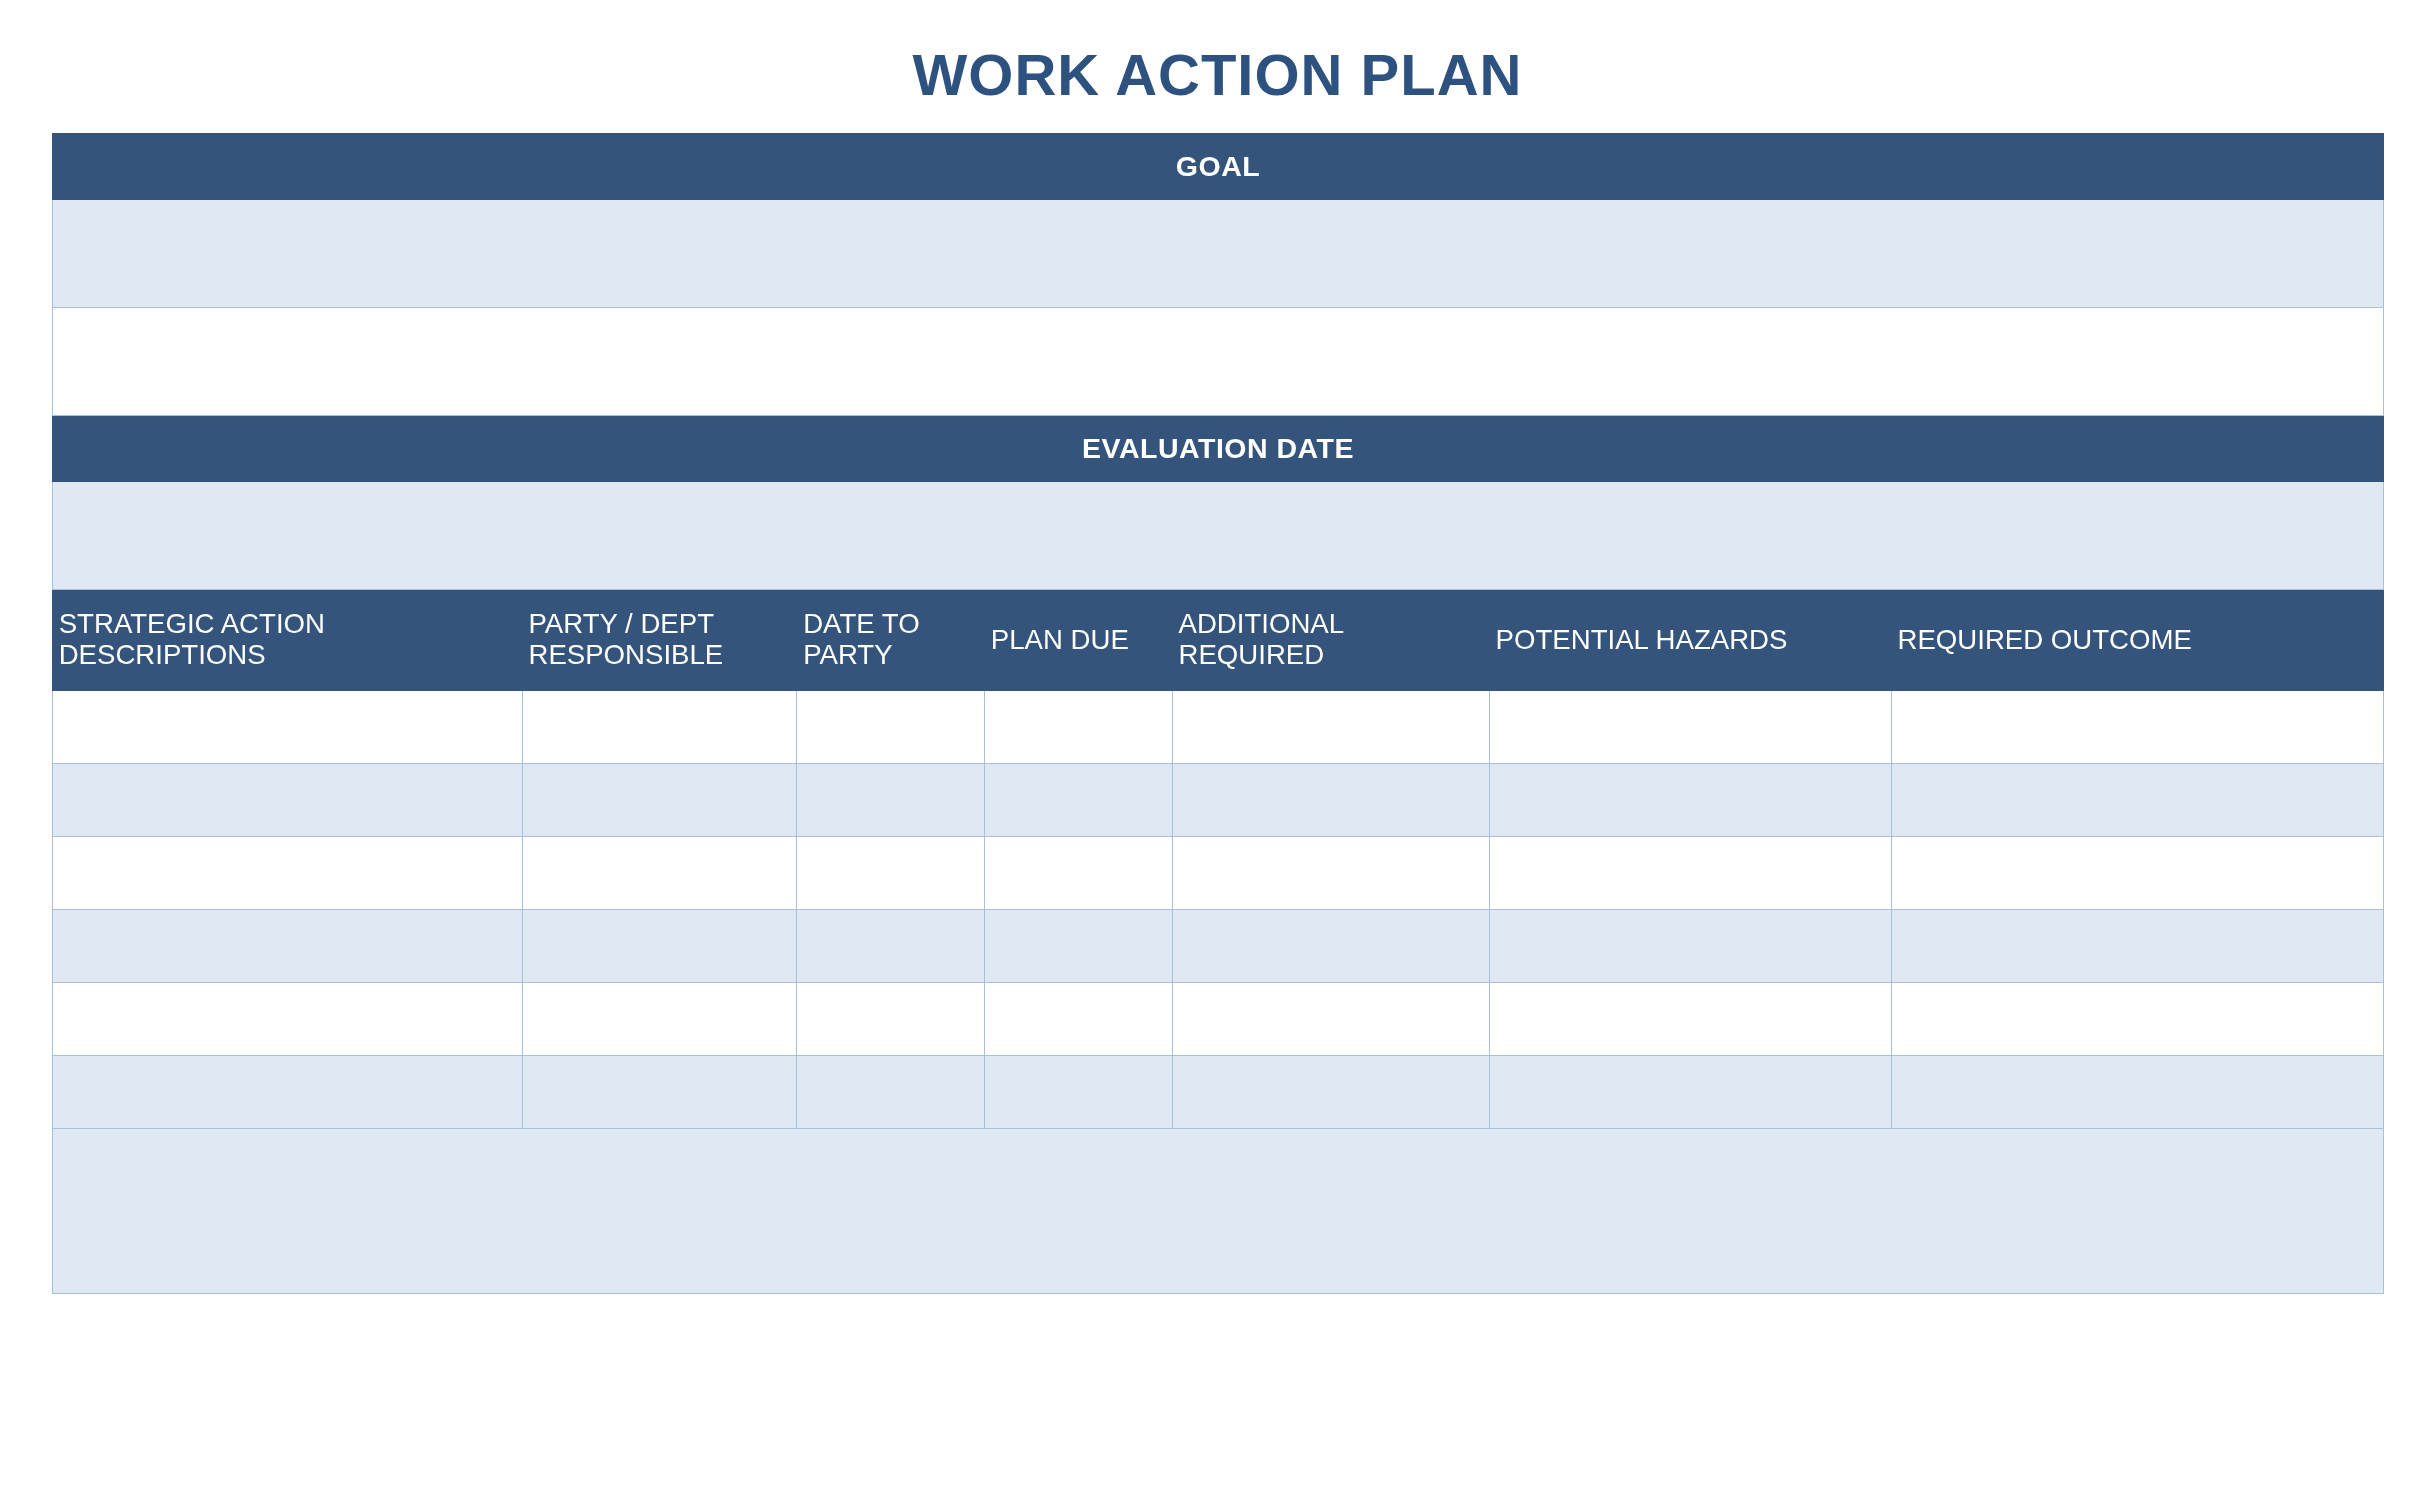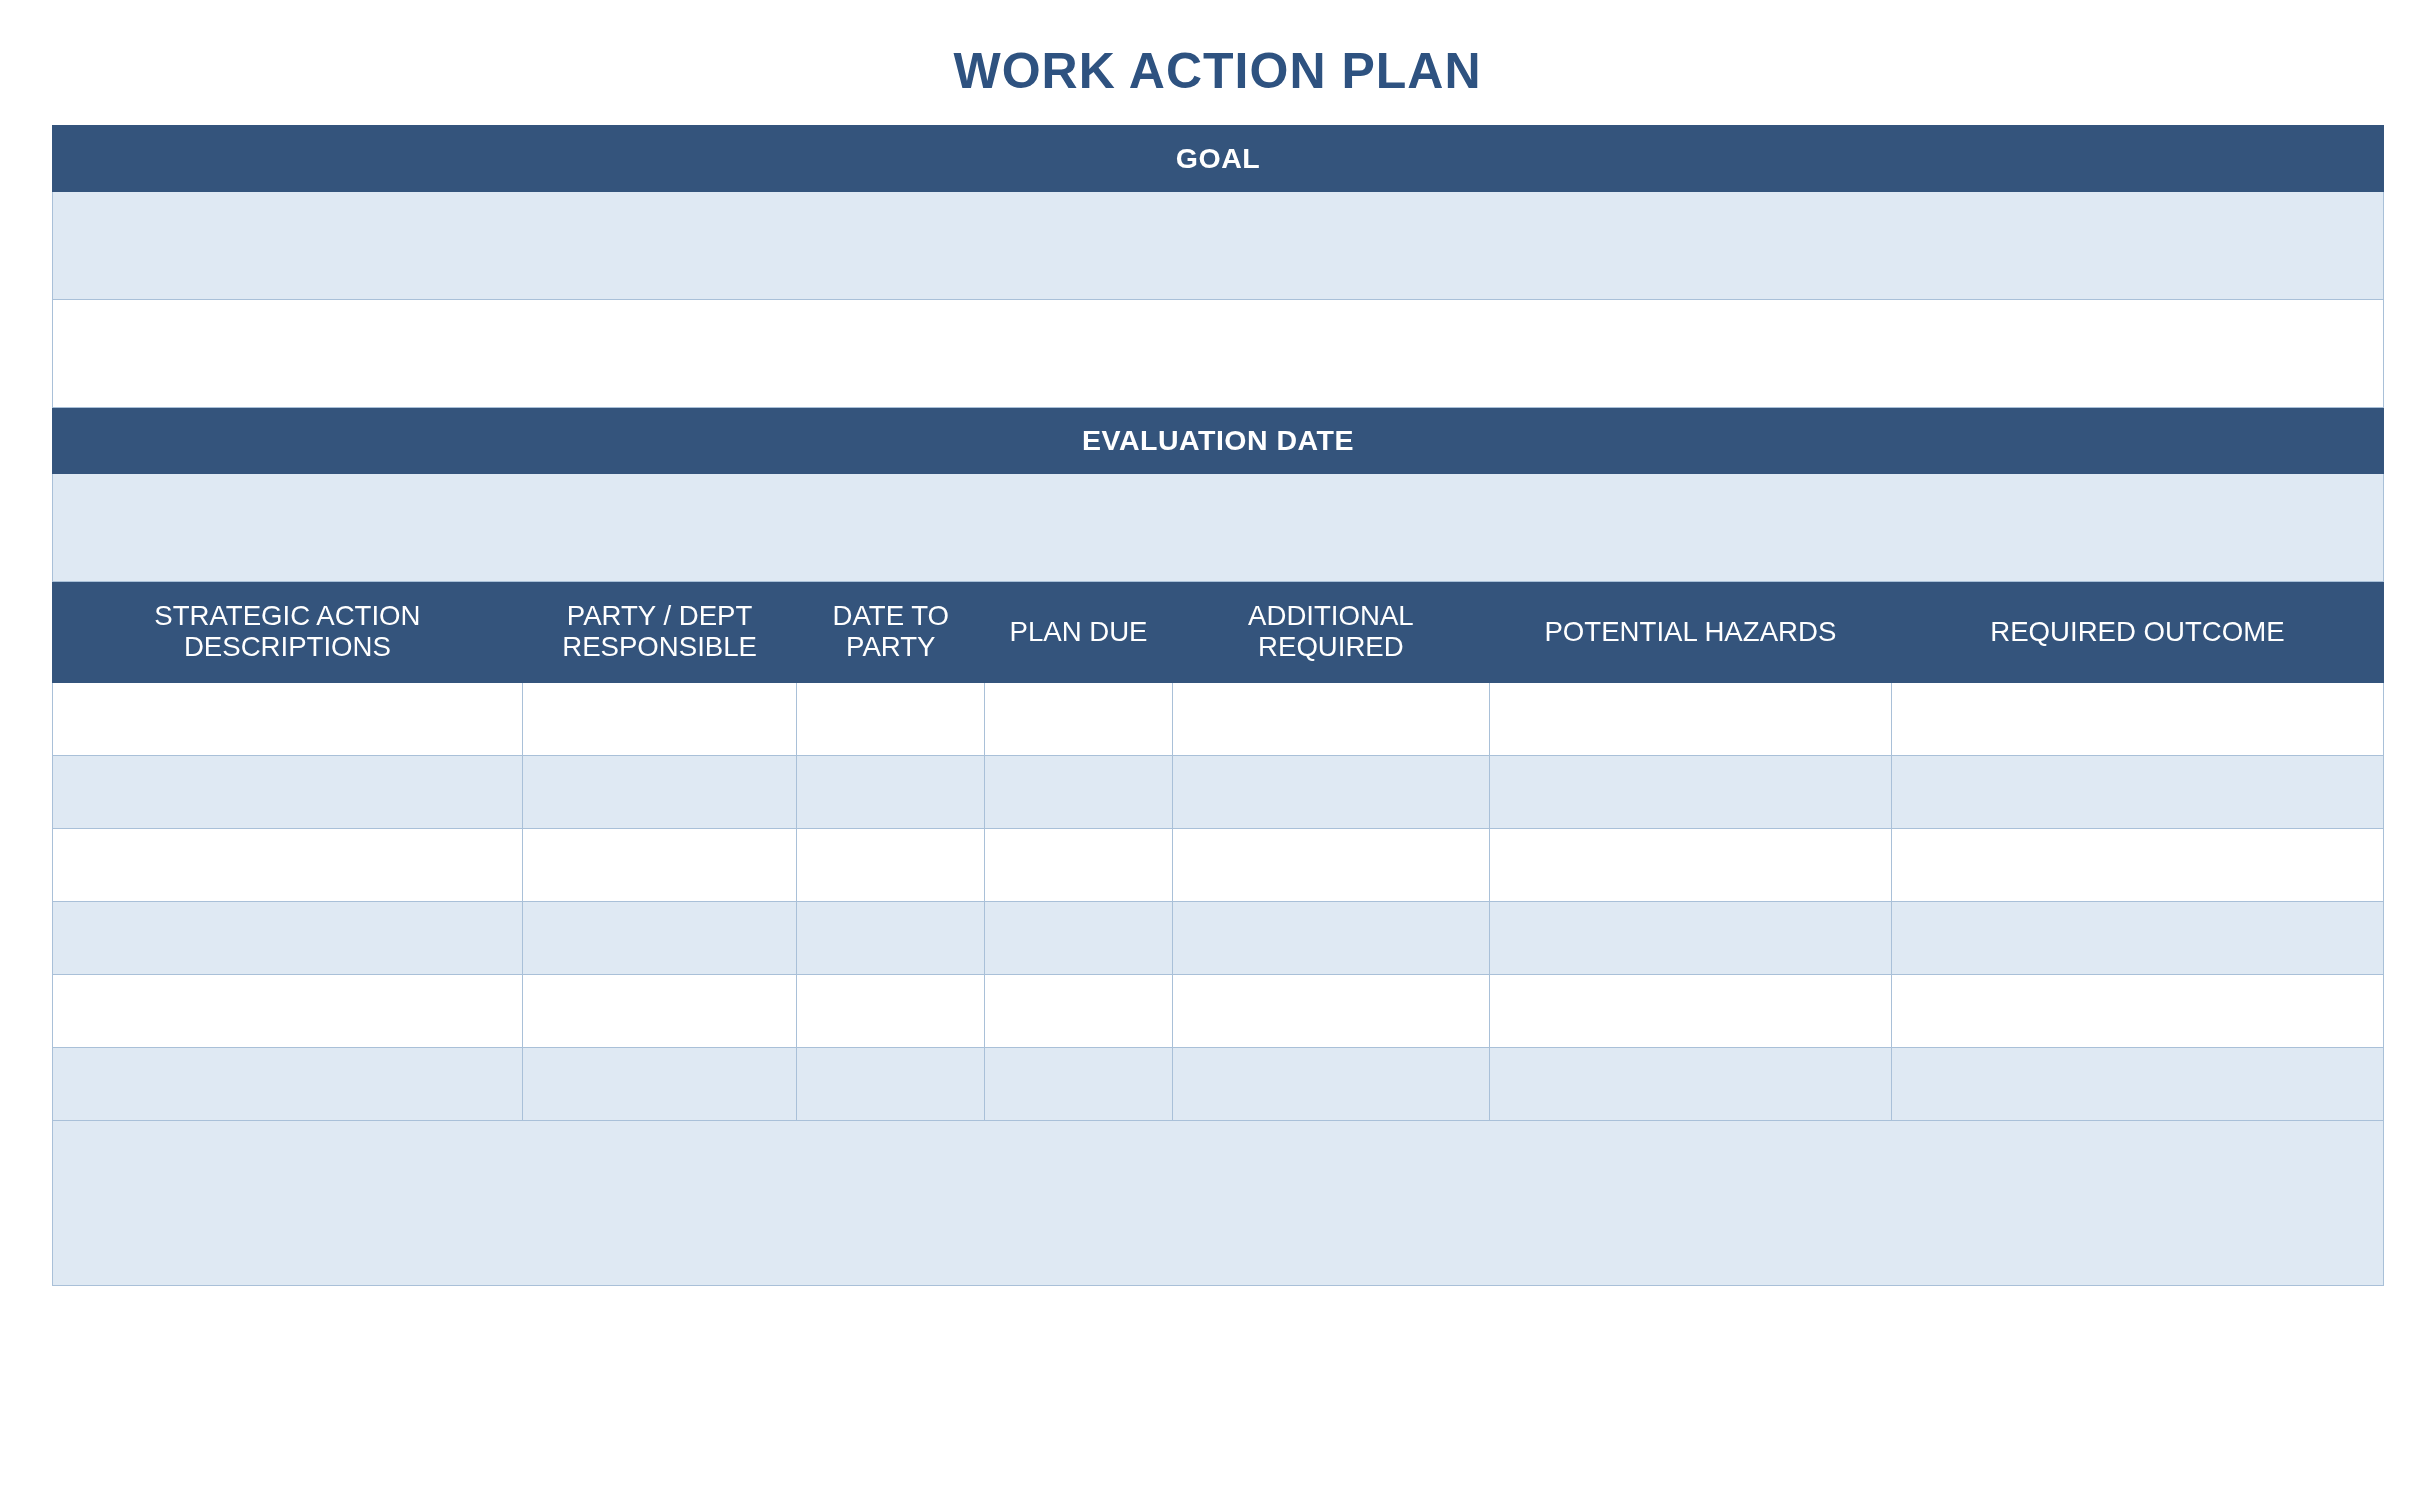--- a/index.html
+++ b/index.html
@@ -17,21 +17,21 @@
     position: relative;
     width: 2435px;
     height: 1509px;
     box-sizing: border-box;
     padding: 0 52px 0 52px;
     background: #ffffff;
   }
   .title {
     text-align: center;
     color: #2e5280;
-    font-size: 50px;
+    font-size: 58px;
     font-weight: bold;
     letter-spacing: 1px;
     line-height: 1;
     padding-top: 46px;
     padding-bottom: 28.5px;
   }
   table.plan {
     width: 2332px;
     border-collapse: collapse;
     table-layout: fixed;
@@ -59,21 +59,20 @@
     border-left: 1px solid #a9c0d8;
     border-right: 1px solid #a9c0d8;
     border-bottom: 1px solid #a9c0d8;
   }
   .tall-row { height: 105px; }
   .colhead {
     background: #34547c;
     color: #ffffff;
     font-size: 27.6px;
     font-weight: normal;
-    text-align: center;
     line-height: 1.1;
     height: 93px;
     border: 1px solid #34547c;
     padding: 3.8px 5.7px;
   }
   .data-cell {
     height: 70px;
     border: 1px solid #a9c0d8;
   }
   .row-white .data-cell { background: #ffffff; }

